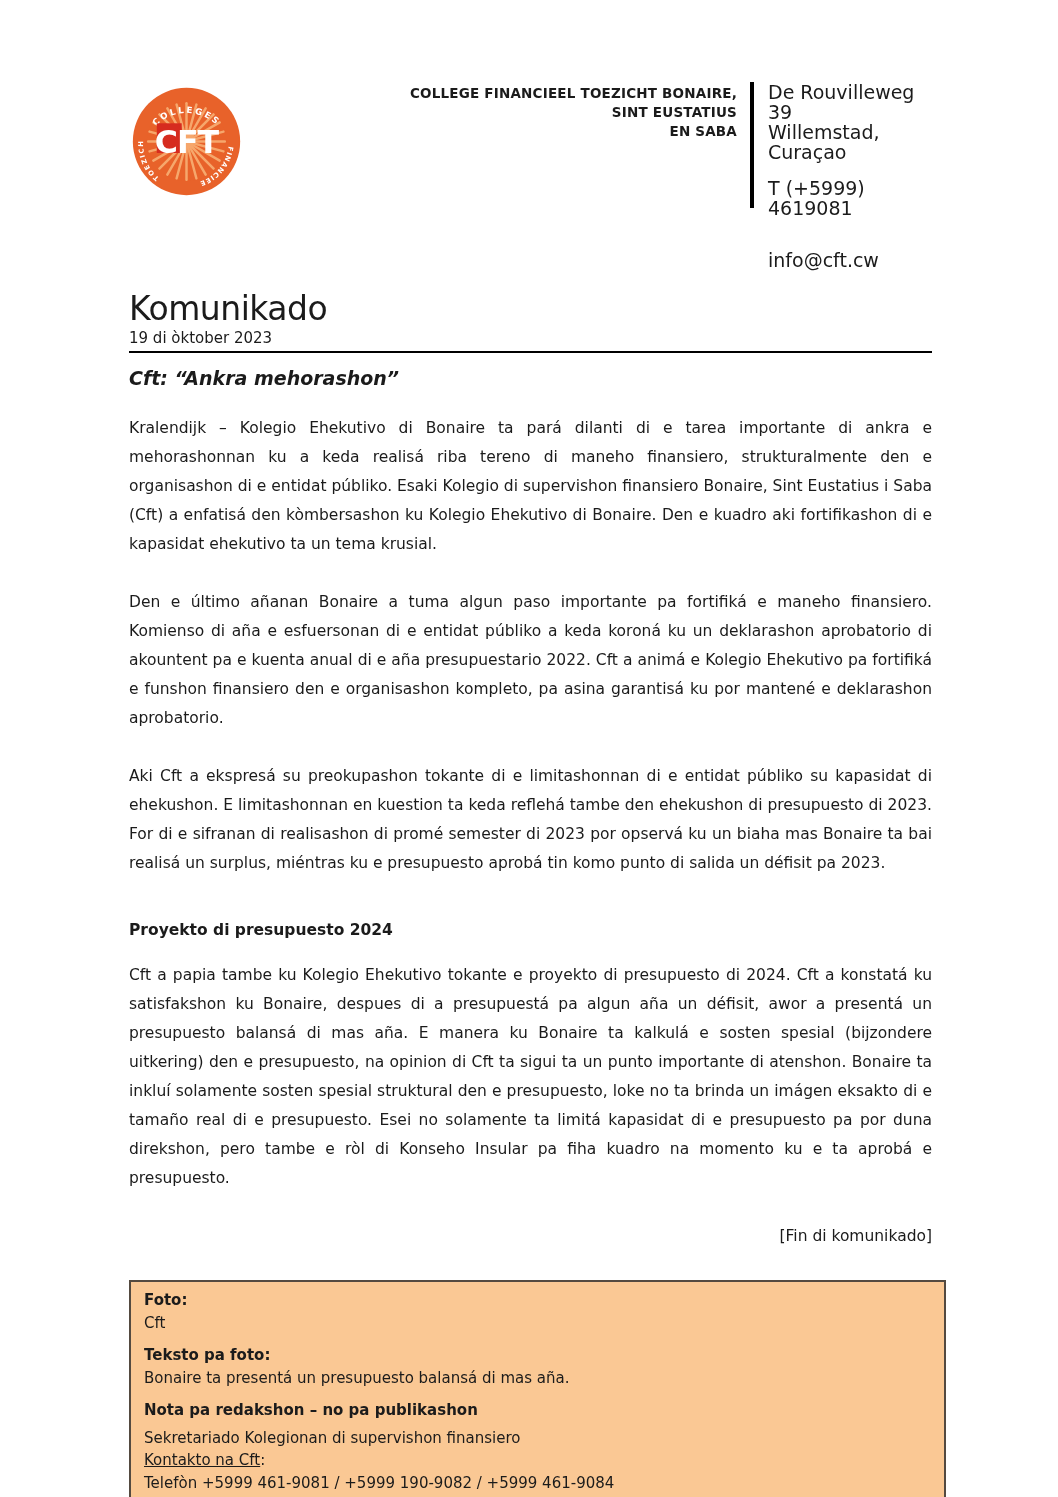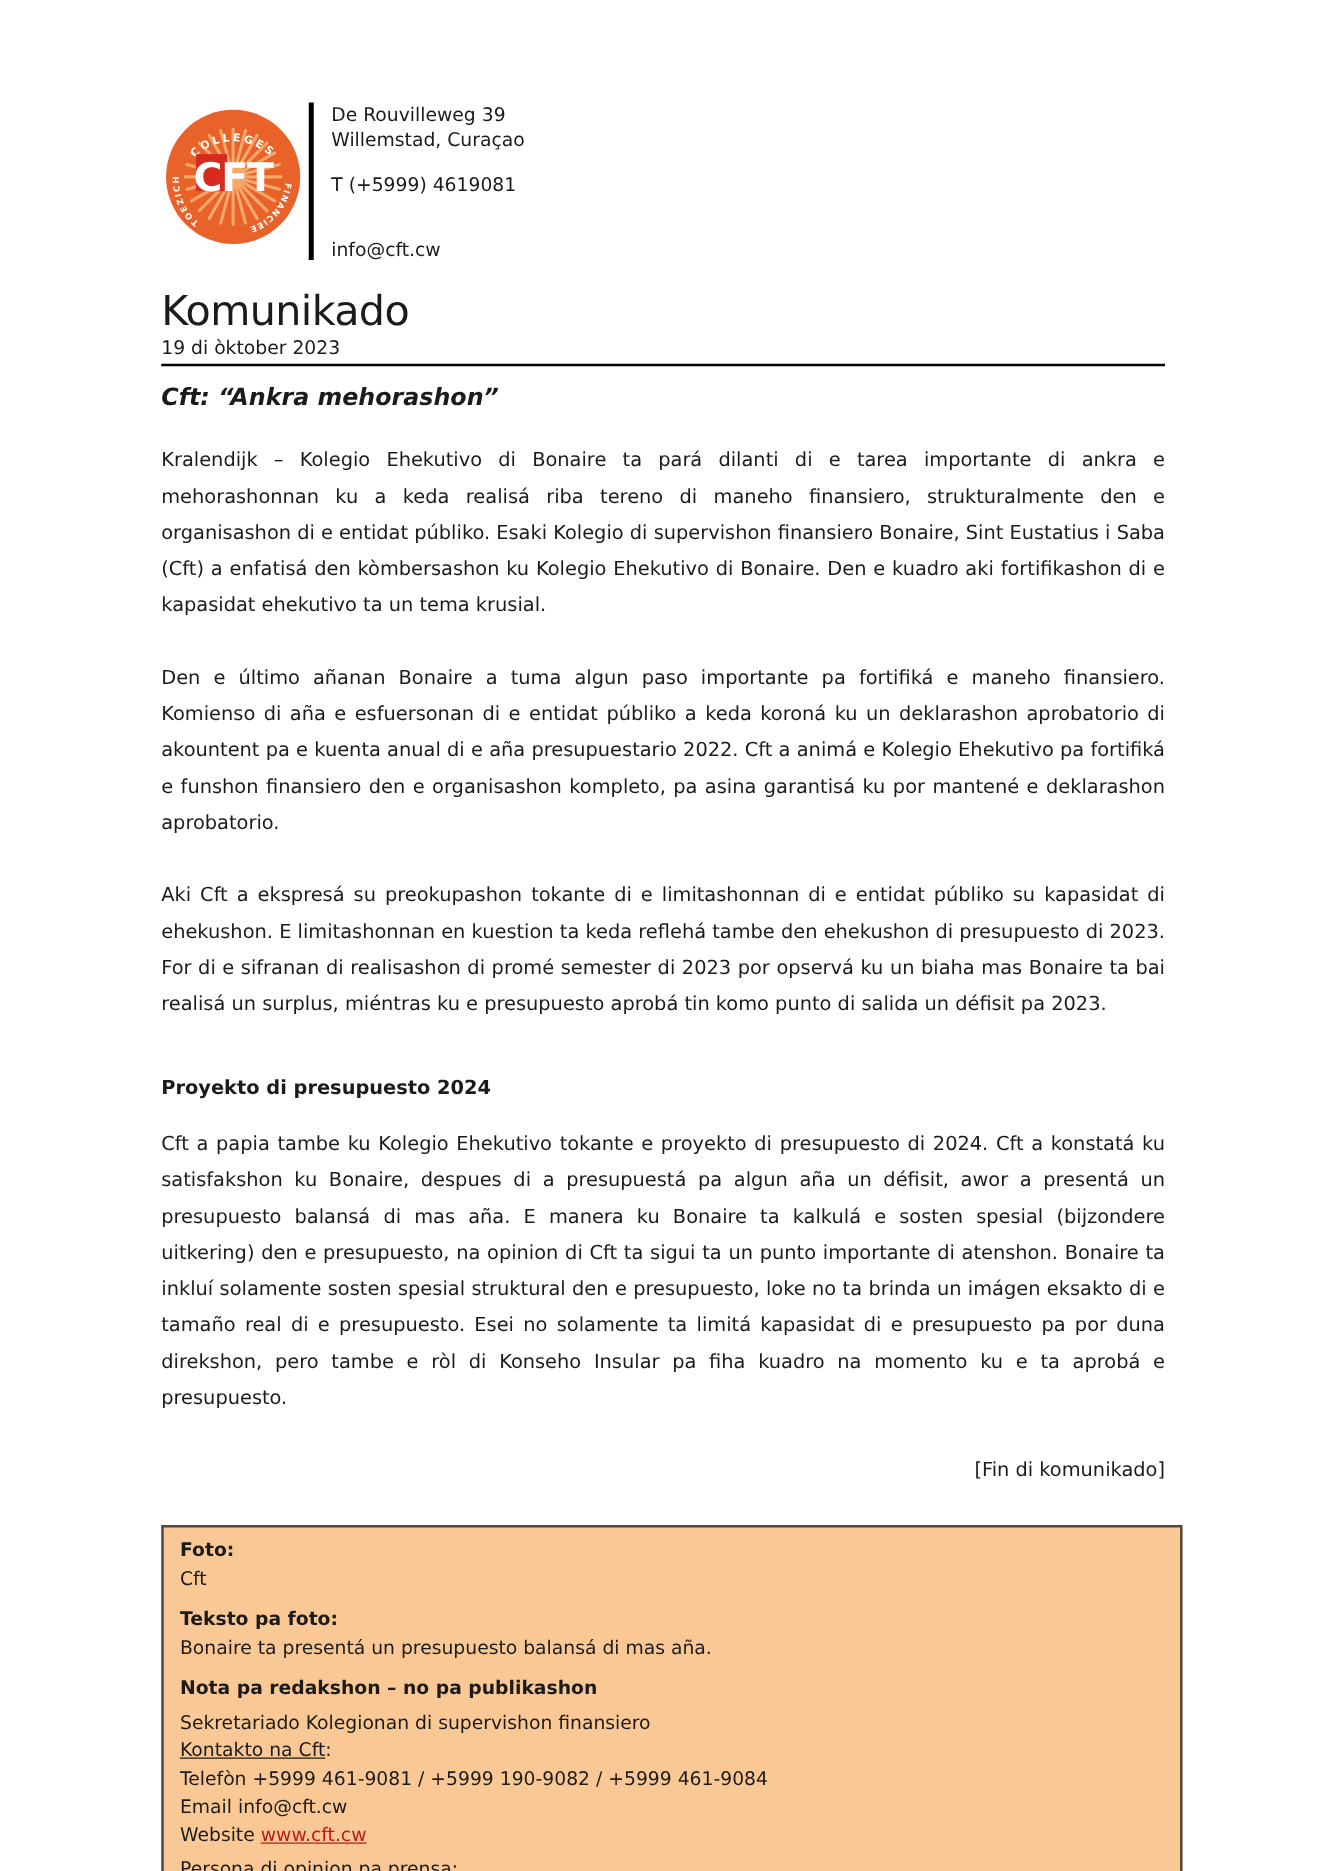--- a/index.html
+++ b/index.html
@@ -37,21 +37,21 @@
   .vline {
     width: 4px;
     background: #000000;
     height: 126px;
     flex: 0 0 auto;
   }
   .addr {
     width: 178px;
     flex: 0 0 auto;
     padding: 0 0 0 14px;
-    font-size: 15px;
+    font-size: 19px;
     line-height: 20px;
   }
   .addr .phone { margin-top: 16px; }
   .addr .email { margin-top: 32px; }
 
   
   h1.doc-title {
     font-weight: 400;
     font-size: 33px;
     letter-spacing: -.5px;
@@ -152,20 +152,25 @@
           <textPath href="#arcR" startOffset="2%">FINANCIEEL</textPath>
         </text>
         <text font-size="7" font-weight="bold" fill="#ffffff" letter-spacing="1.5">
           <textPath href="#arcL" startOffset="4%">TOEZICHT</textPath>
         </text>
         <rect x="29" y="41" width="26" height="31" fill="#D62B1F"></rect>
         <text x="60" y="72" text-anchor="middle" font-size="33" font-weight="bold" fill="#ffffff" letter-spacing="-1">CFT</text>
       </svg>
     </div>
 
+    <div class="org-name">
+      <div>COLLEGE FINANCIEEL TOEZICHT  BONAIRE,</div>
+      <div>SINT EUSTATIUS</div>
+      <div>EN SABA</div>
+    </div>
 
     <div class="vline"></div>
 
     <div class="addr">
       <div>De Rouvilleweg 39</div>
       <div>Willemstad, Curaçao</div>
       <div class="phone">T (+5999) 4619081</div>
       <div class="email">info@cft.cw</div>
     </div>
   </header>

